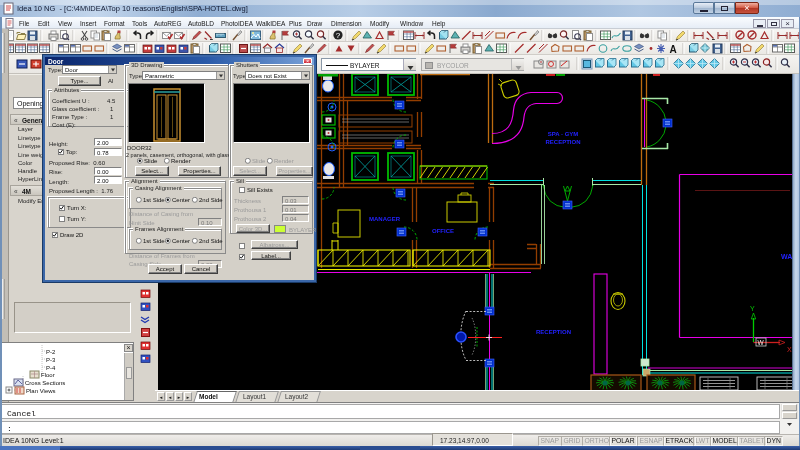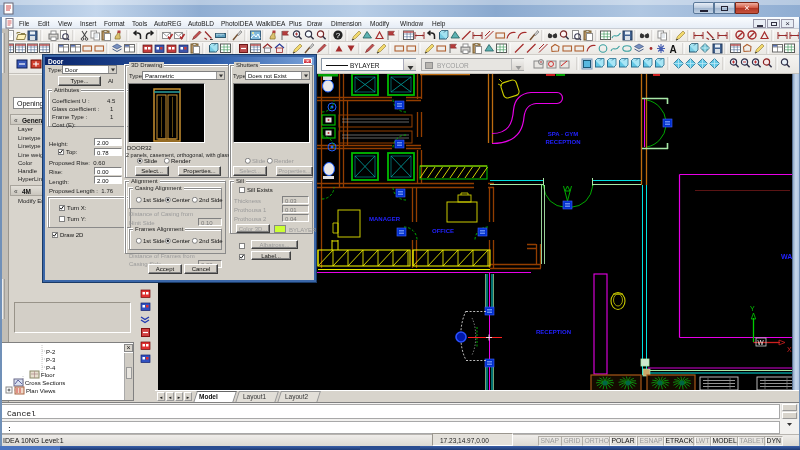--- a/index.html
+++ b/index.html
@@ -18,20 +18,21 @@
           <stop offset="0.8" stop-color="#b0c7e2"></stop>
           <stop offset="1" stop-color="#8fadd2"></stop>
 </linearGradient>
       </defs>
 <rect x="0" y="0" width="800" height="5" fill="#ffffff" opacity="0.35"></rect>
 <g transform="translate(4,3)">
         <rect x="0" y="0" width="9" height="11" fill="#fff" stroke="#667"></rect>
         <path d="M2 3h5M2 5h5M2 7h4" stroke="#c33" stroke-width="0.9"></path>
       </g>
 </svg>
+<div class="abs" style="left:17px;top:4px;font-size:7.5px;color:#101830;">Idea 10 NG&nbsp; - [C:\4M\IDEA\Top 10 reasons\English\SPA-HOTEL.dwg]</div>
 <div class="abs" style="left:693px;top:2px;width:21px;height:12px;background:linear-gradient(#e7eef7,#b9c9dd 50%,#9fb5cf 50%,#c2d2e4);border:1px solid #5a7899;border-radius:2px 0 0 2px;">
       <div class="abs" style="left:6px;top:7px;width:8px;height:2px;background:#223;"></div>
     </div>
 <div class="abs" style="left:714px;top:2px;width:21px;height:12px;background:linear-gradient(#e7eef7,#b9c9dd 50%,#9fb5cf 50%,#c2d2e4);border:1px solid #5a7899;">
       <div class="abs" style="left:6px;top:3px;width:7px;height:5px;border:1.5px solid #223;"></div>
     </div>
 <div class="abs" style="left:735px;top:2px;width:24px;height:12px;background:linear-gradient(#f0b0a0,#d4604a 45%,#b03523 50%,#c6523c);border:1px solid #7a2616;border-radius:0 2px 2px 0;color:#fff;font-size:9px;text-align:center;line-height:10px;">×</div>
 </div>
 <div class="abs" style="left:0;top:17px;width:800px;height:12px;background:linear-gradient(#fafcfe,#e6edf6);border-bottom:1px solid #c8cdd4;">
     <svg class="abs" style="left:5px;top:1px" width="11" height="11">

